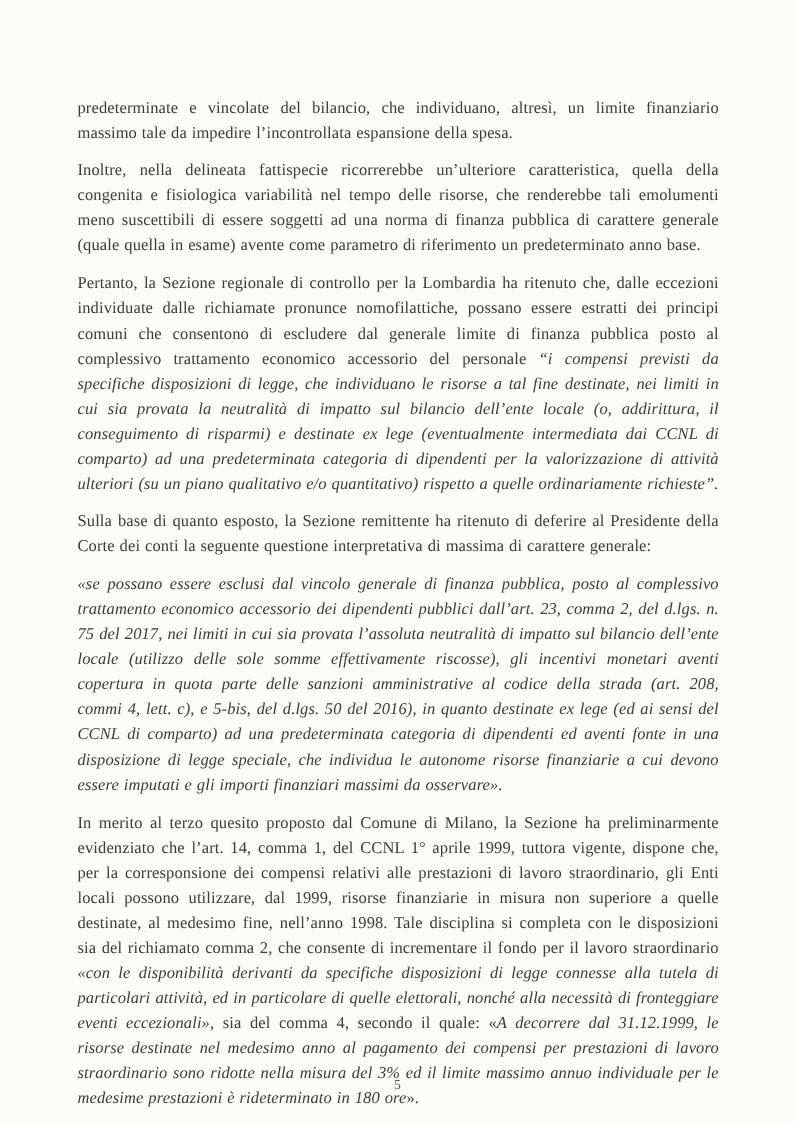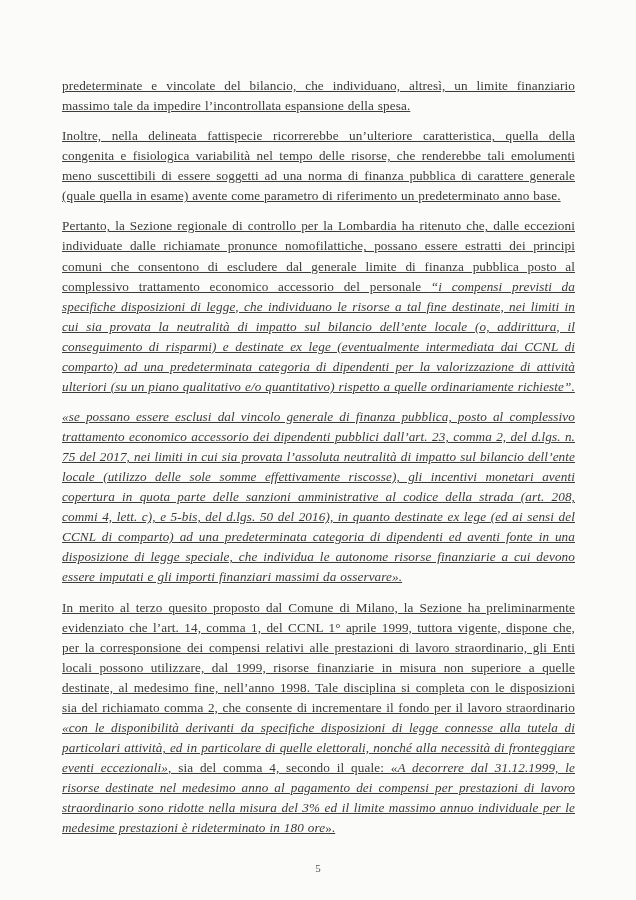--- a/index.html
+++ b/index.html
@@ -20,21 +20,20 @@
     overflow: hidden;
   }
   .doc p {
     margin: 0 0 10px 0;
     font-size: 13.2px;
     line-height: 1.52;
     text-align: justify;
     text-justify: inter-word;
     letter-spacing: 0.1px;
     word-spacing: 0.5px;
-    text-decoration: underline;
   }
   .doc .it {
     font-style: italic;
   }
   .footer {
     position: absolute;
     left: 0;
     right: 0;
     bottom: 26px;
     text-align: center;
@@ -47,20 +46,21 @@
 
 <div class="page">
   <div class="doc">
 
     <p><span>predeterminate e vincolate del bilancio, che individuano, altresì, un limite finanziario massimo tale da impedire l’incontrollata espansione della spesa.</span></p>
 
     <p><span>Inoltre, nella delineata fattispecie ricorrerebbe un’ulteriore caratteristica, quella della congenita e fisiologica variabilità nel tempo delle risorse, che renderebbe tali emolumenti meno suscettibili di essere soggetti ad una norma di finanza pubblica di carattere generale (quale quella in esame) avente come parametro di riferimento un predeterminato anno base.</span></p>
 
     <p><span>Pertanto, la Sezione regionale di controllo per la Lombardia ha ritenuto che, dalle eccezioni individuate dalle richiamate pronunce nomofilattiche, possano essere estratti dei principi comuni che consentono di escludere dal generale limite di finanza pubblica posto al complessivo trattamento economico accessorio del personale </span><span class="it">“i compensi previsti da specifiche disposizioni di legge, che individuano le risorse a tal fine destinate, nei limiti in cui sia provata la neutralità di impatto sul bilancio dell’ente locale (o, addirittura, il conseguimento di risparmi) e destinate ex lege (eventualmente intermediata dai CCNL di comparto) ad una predeterminata categoria di dipendenti per la valorizzazione di attività ulteriori (su un piano qualitativo e/o quantitativo) rispetto a quelle ordinariamente richieste”.</span></p>
 
+    <p><span>Sulla base di quanto esposto, la Sezione remittente ha ritenuto di deferire al Presidente della Corte dei conti la seguente questione interpretativa di massima di carattere generale:</span></p>
 
     <p><span class="it">«se possano essere esclusi dal vincolo generale di finanza pubblica, posto al complessivo trattamento economico accessorio dei dipendenti pubblici dall’art. 23, comma 2, del d.lgs. n. 75 del 2017, nei limiti in cui sia provata l’assoluta neutralità di impatto sul bilancio dell’ente locale (utilizzo delle sole somme effettivamente riscosse), gli incentivi monetari aventi copertura in quota parte delle sanzioni amministrative al codice della strada (art. 208, commi 4, lett. c), e 5-bis, del d.lgs. 50 del 2016), in quanto destinate ex lege (ed ai sensi del CCNL di comparto) ad una predeterminata categoria di dipendenti ed aventi fonte in una disposizione di legge speciale, che individua le autonome risorse finanziarie a cui devono essere imputati e gli importi finanziari massimi da osservare».</span></p>
 
     <p><span>In merito al terzo quesito proposto dal Comune di Milano, la Sezione ha preliminarmente evidenziato che l’art. 14, comma 1, del CCNL 1° aprile 1999, tuttora vigente, dispone che, per la corresponsione dei compensi relativi alle prestazioni di lavoro straordinario, gli Enti locali possono utilizzare, dal 1999, risorse finanziarie in misura non superiore a quelle destinate, al medesimo fine, nell’anno 1998. Tale disciplina si completa con le disposizioni sia del richiamato comma 2, che consente di incrementare il fondo per il lavoro straordinario </span><span class="it">«con le disponibilità derivanti da specifiche disposizioni di legge connesse alla tutela di particolari attività, ed in particolare di quelle elettorali, nonché alla necessità di fronteggiare eventi eccezionali»</span><span>, sia del comma 4, secondo il quale: «</span><span class="it">A decorrere dal 31.12.1999, le risorse destinate nel medesimo anno al pagamento dei compensi per prestazioni di lavoro straordinario sono ridotte nella misura del 3% ed il limite massimo annuo individuale per le medesime prestazioni è rideterminato in 180 ore</span><span>».</span></p>
 
     <p></p>
 
   </div>
 
   <div class="footer">5</div>

